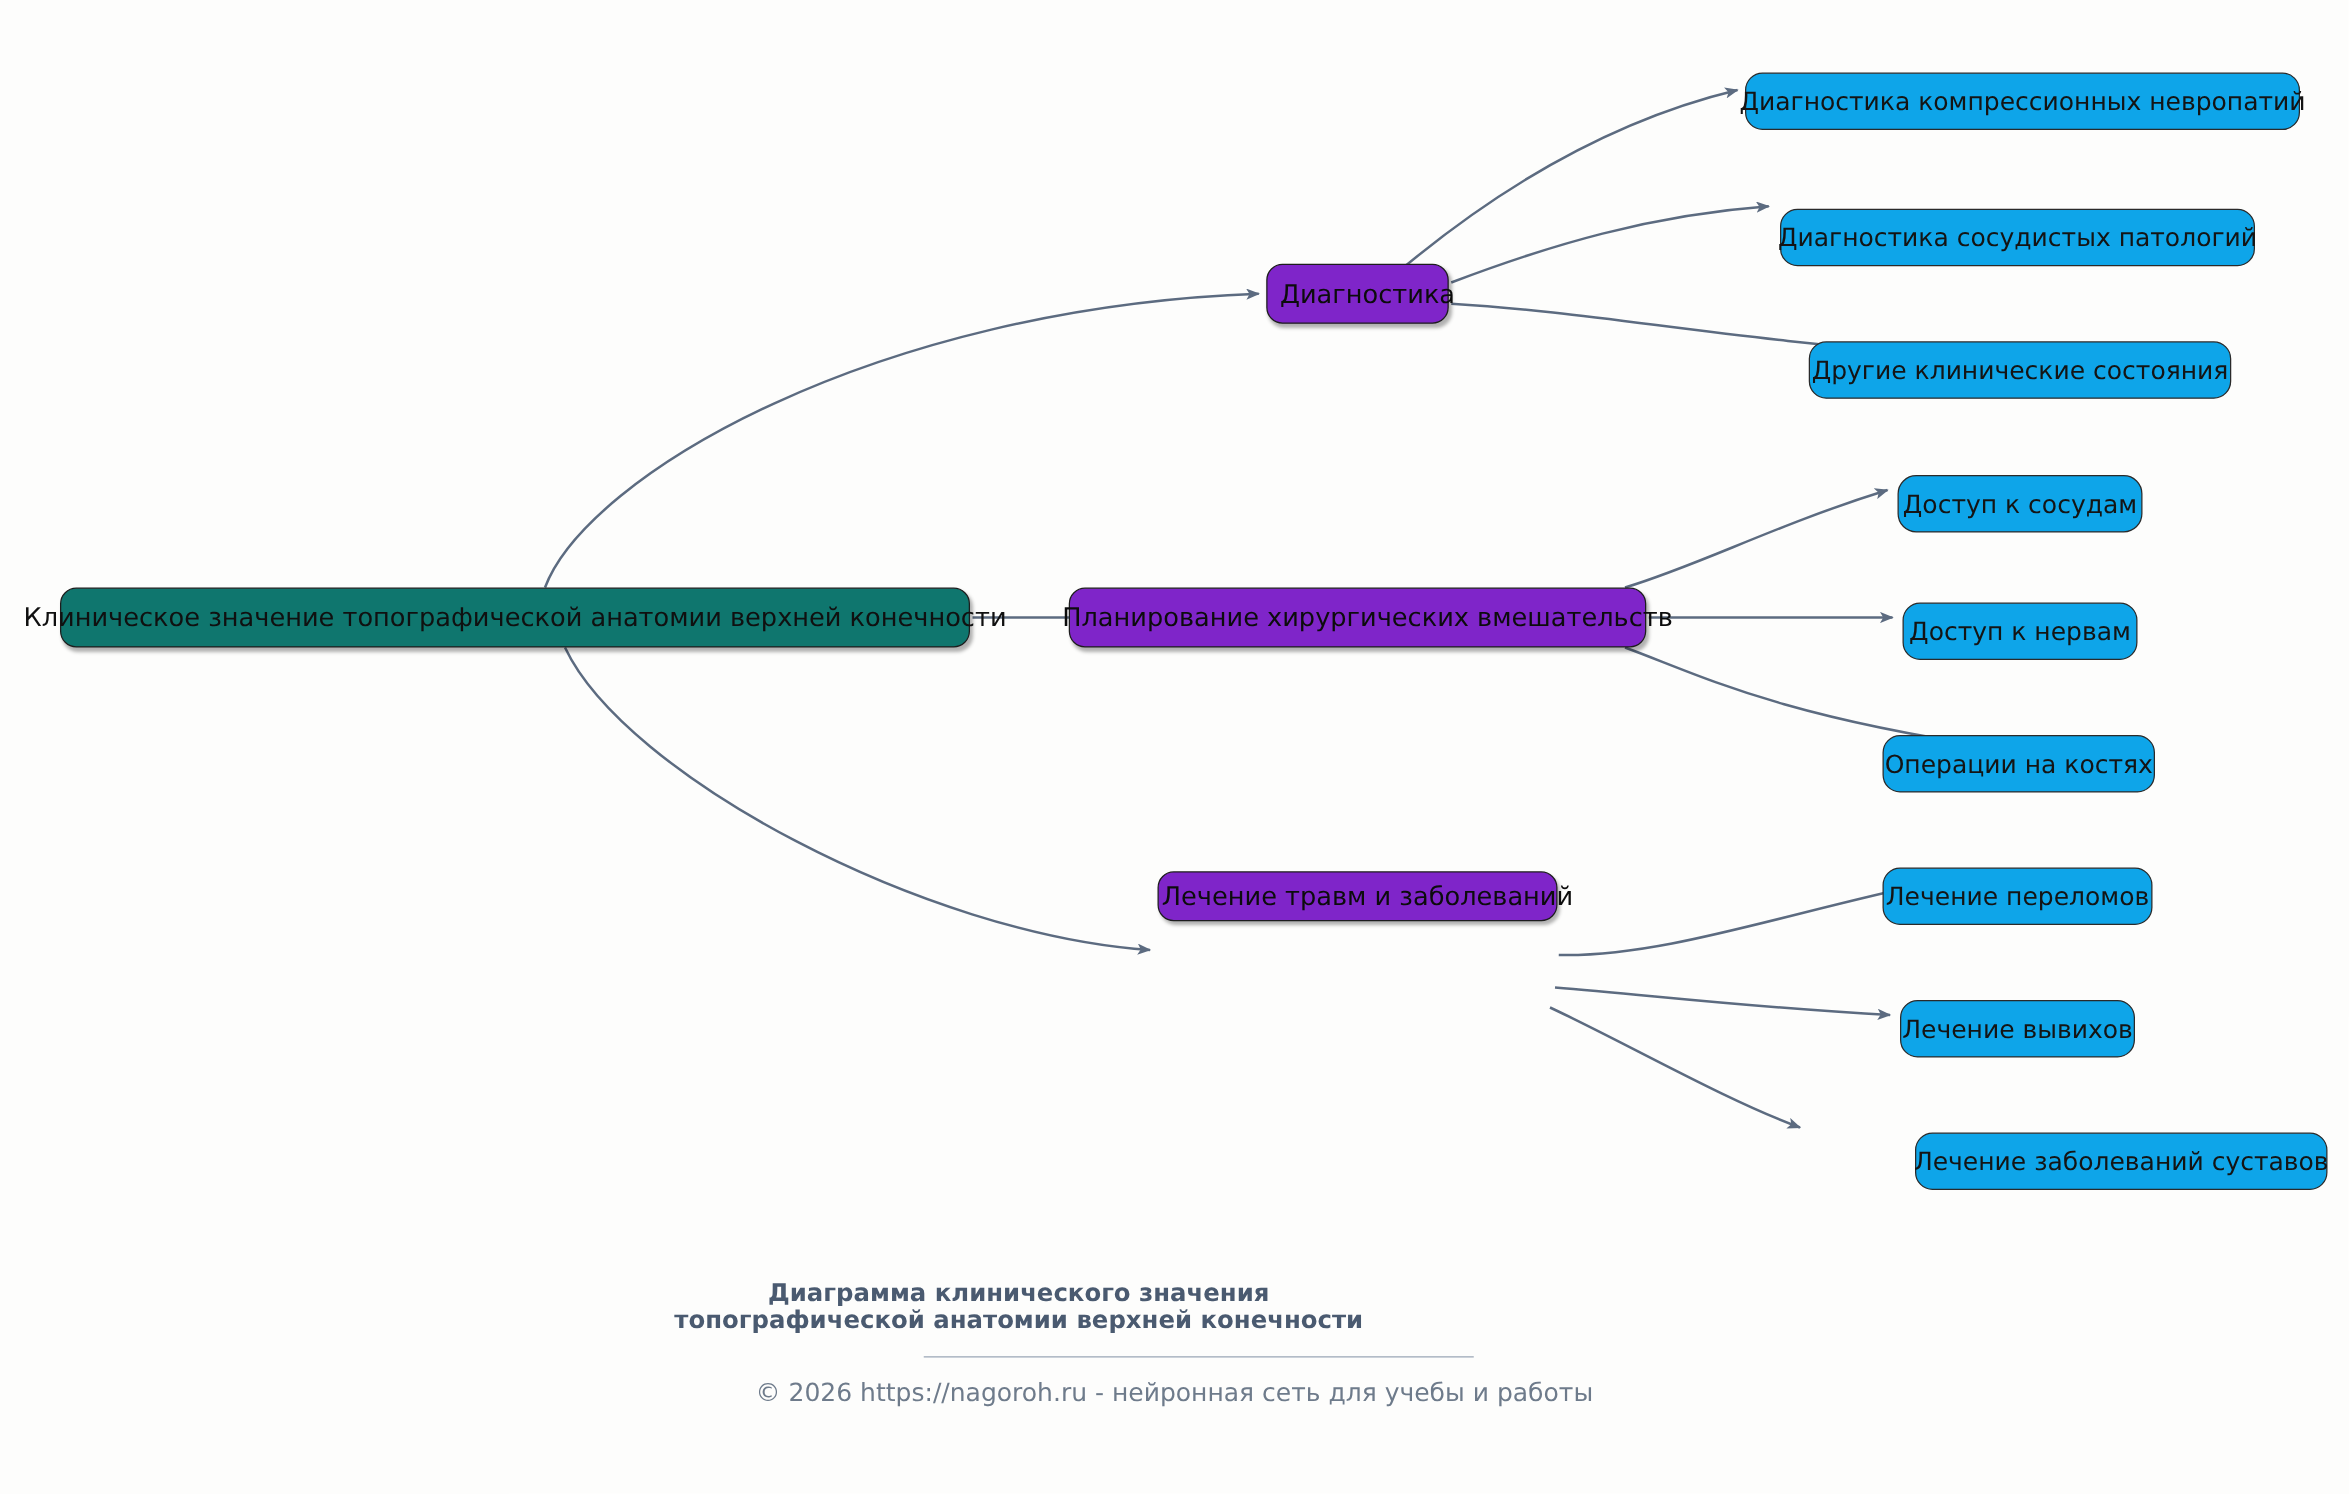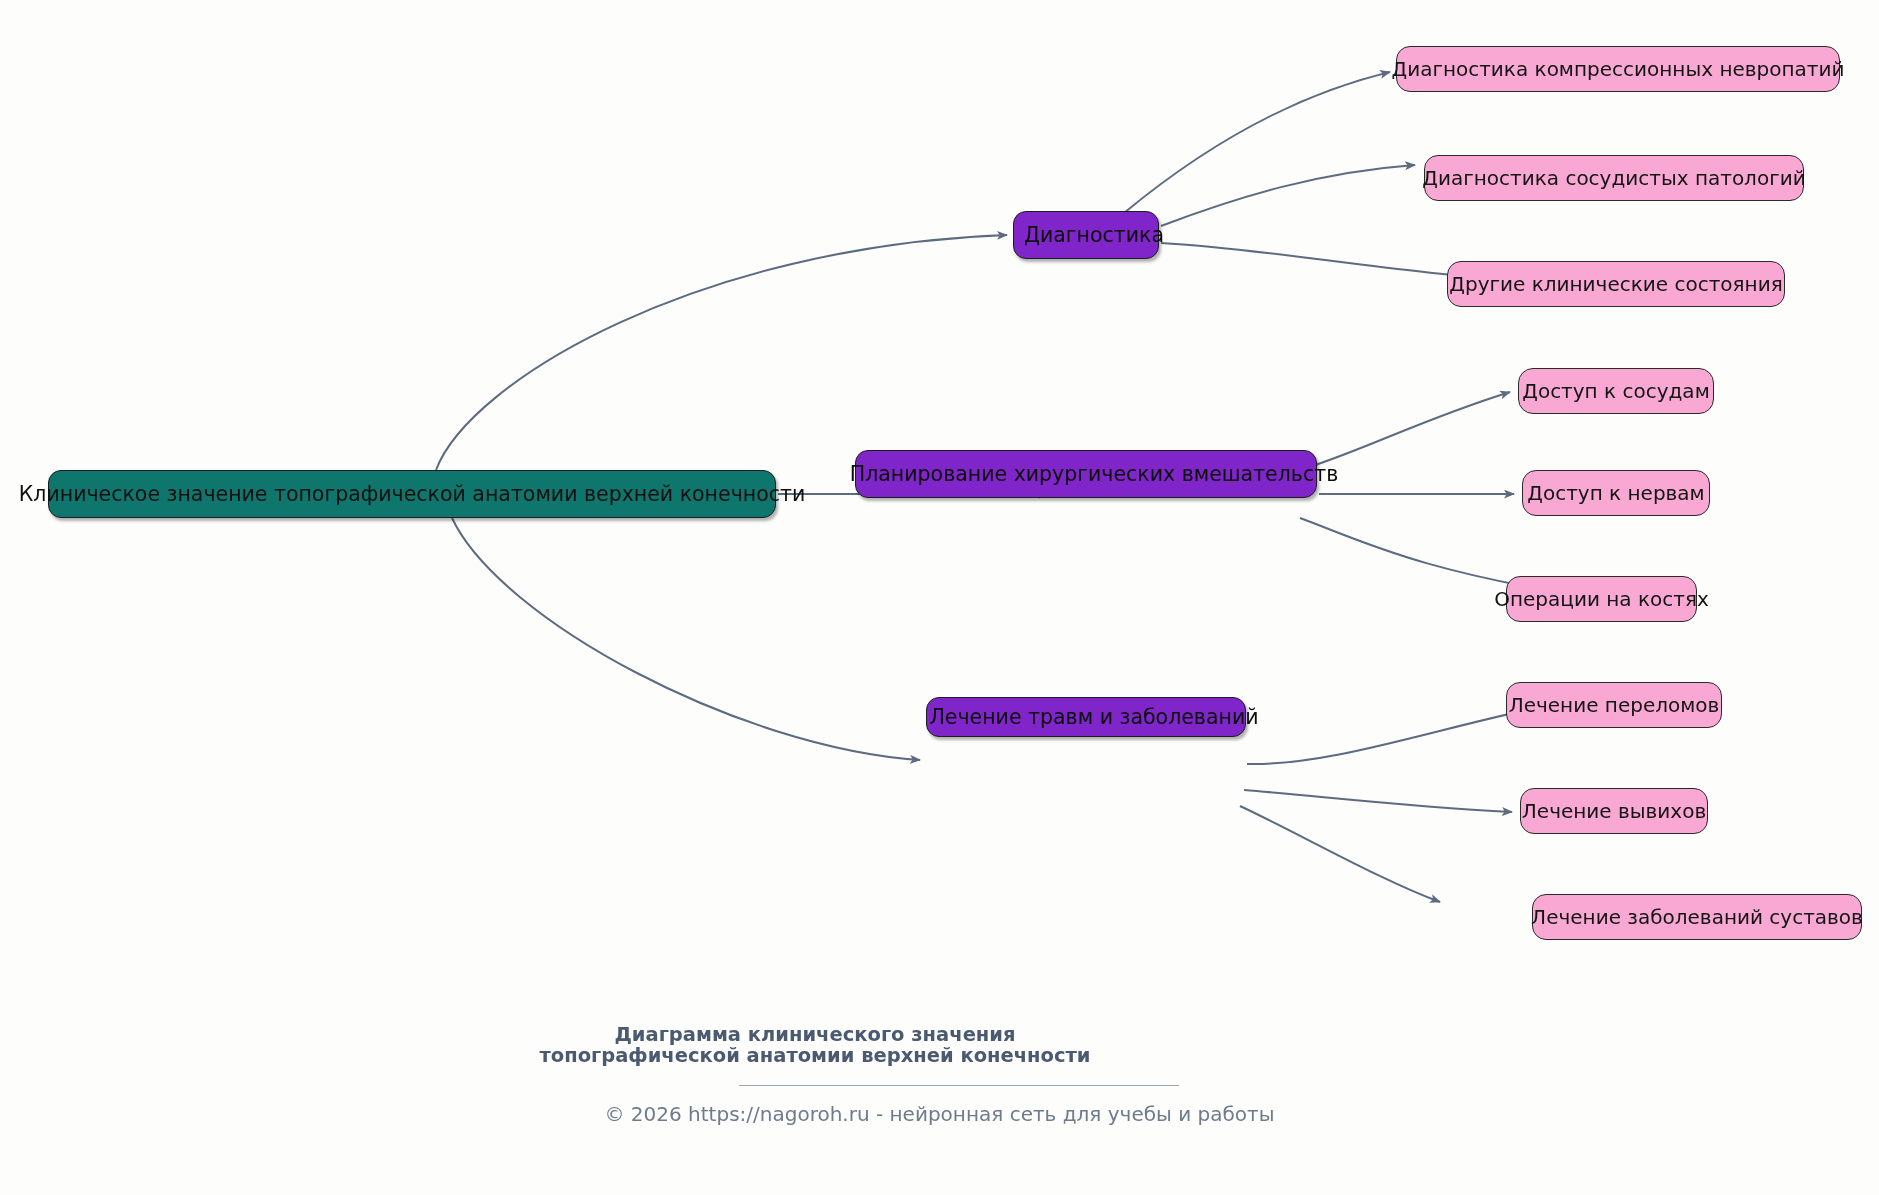--- a/index.html
+++ b/index.html
@@ -44,25 +44,26 @@
   .node-branch {
     background: #7f25c9;
     border: 1.6px solid #1d1d1d;
     border-radius: 13px;
     color: #0c0c0c;
     font-size: 20.5px;
     box-shadow: 2px 3px 3px rgba(0,0,0,0.30);
     padding-left: 16px;
   }
   .node-leaf {
-    background: #f9a8d4;
+    background: #0ea5e9;
     border: 1.7px solid #2a2a2a;
     border-radius: 14px;
     color: #141414;
     font-size: 20px;
+    margin-top: 12px;
   }
   .caption {
     position: absolute;
     left: 0;
     width: 1630px;
     text-align: center;
     color: #4a5a70;
     font-weight: bold;
     font-size: 19.5px;
     line-height: 1.35;
@@ -122,30 +123,30 @@
   <div class="node node-leaf" style="left:1396px; top:46px; width:444px; height:46px;">
     <span>Диагностика компрессионных невропатий</span>
   </div>
   <div class="node node-leaf" style="left:1424px; top:155px; width:380px; height:46px;">
     <span>Диагностика сосудистых патологий</span>
   </div>
   <div class="node node-leaf" style="left:1447px; top:261px; width:338px; height:46px;">
     <span>Другие клинические состояния</span>
   </div>
 
-  <div class="node node-branch" style="left:855px; top:450px; width:462px; height:48px;">
+  <div class="node node-branch" style="left:855px; top:470px; width:462px; height:48px;">
     <span>Планирование хирургических вмешательств</span>
   </div>
   <div class="node node-leaf" style="left:1518px; top:368px; width:196px; height:46px;border-radius:15px;">
     <span>Доступ к сосудам</span>
   </div>
   <div class="node node-leaf" style="left:1522px; top:470px; width:188px; height:46px;">
     <span>Доступ к нервам</span>
   </div>
-  <div class="node node-leaf" style="left:1506px; top:576px; width:191px; height:46px;">
+  <div class="node node-leaf" style="left:1506px; top:576px; width:218px; height:46px;">
     <span>Операции на костях</span>
   </div>
 
   <div class="node node-branch" style="left:926px; top:697px; width:320px; height:40px;align-items:center;">
     <span>Лечение травм и заболеваний</span>
   </div>
   <div class="node node-leaf" style="left:1506px; top:682px; width:216px; height:46px;">
     <span>Лечение переломов</span>
   </div>
   <div class="node node-leaf" style="left:1520px; top:788px; width:188px; height:46px;">

